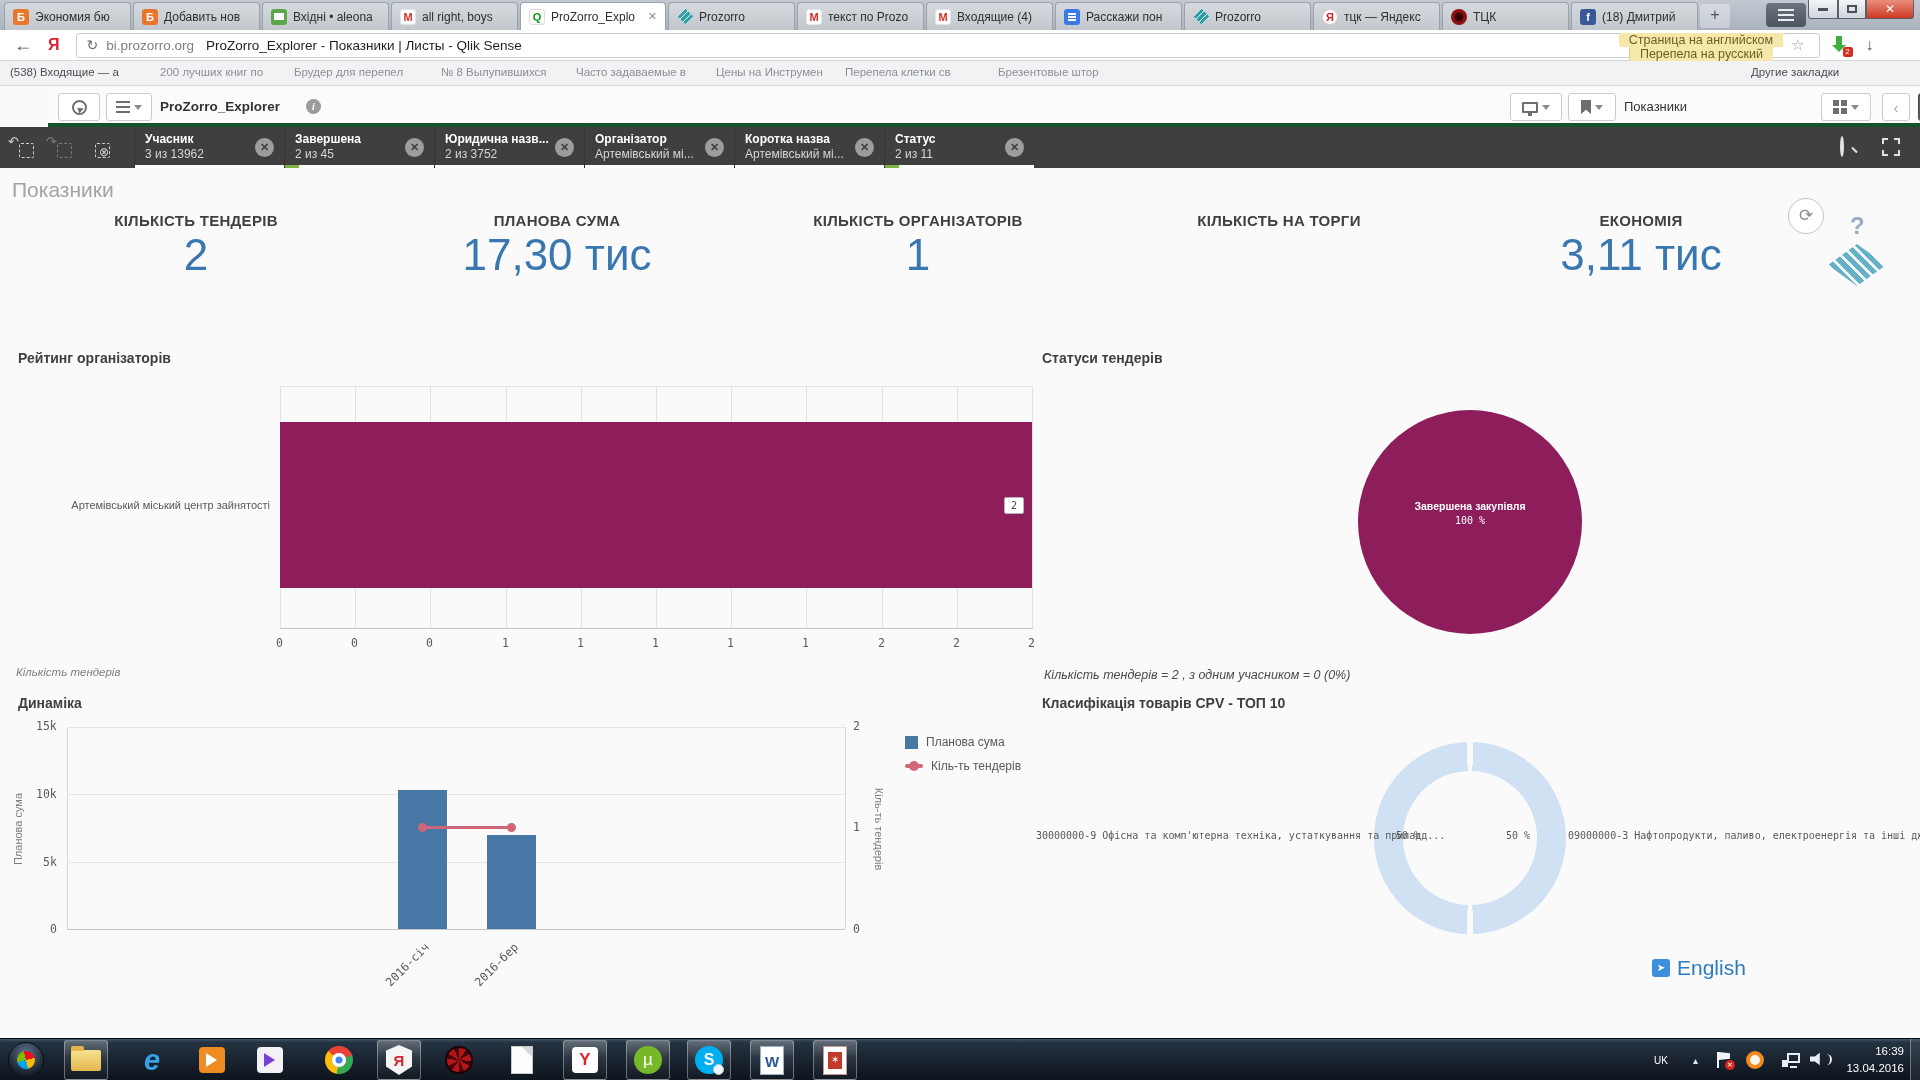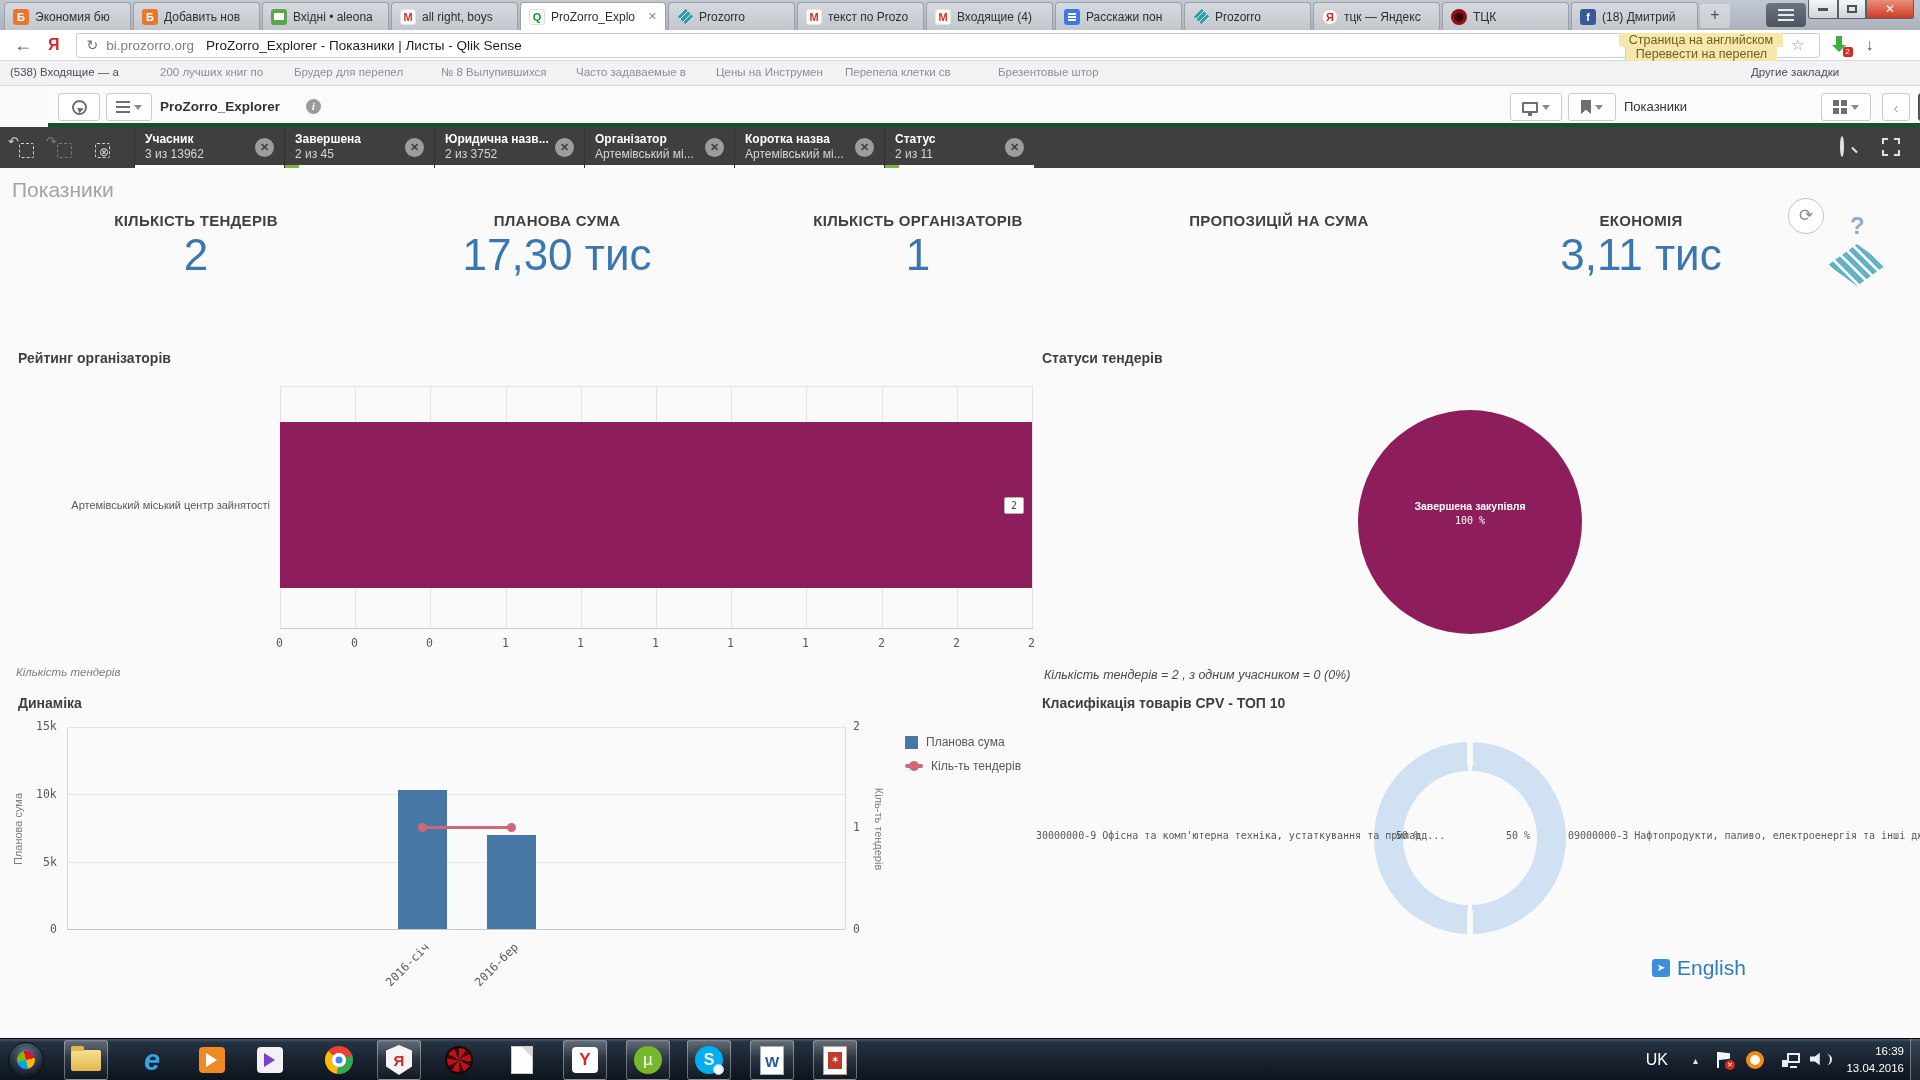--- a/index.html
+++ b/index.html
@@ -228,21 +228,21 @@
         font-weight:bold; font-size:16px; text-align:center; line-height:28px; }
   .ic-skype:after { content:""; position:absolute; right:-1px; bottom:-1px; width:9px; height:9px; border-radius:50%;
         background:#eef7fb; border:1px solid #bcd; }
   .ic-word { position:relative; width:24px; height:29px; background:#fff; border:1px solid #9fb0cc; color:#2b579a;
         font-weight:bold; font-size:15px; text-align:center; line-height:29px; }
   .ic-off { position:relative; width:24px; height:29px; background:#fff; border:1px solid #c99; }
   .ic-off:before { content:""; position:absolute; left:4px; top:5px; width:14px; height:17px; background:#c0392b; }
   .ic-off:after { content:"✶"; position:absolute; left:7px; top:7px; color:#fff; font-size:10px; }
   .tray { position:absolute; right:0; top:0; height:42px; color:#fff; }
   .tray-item { position:absolute; top:0; height:42px; display:flex; align-items:center; }
-  .lang { font-size:16px;margin-left:15px; }
+  .lang { font-size:10px;margin-left:15px; }
   .hid-arrow { font-size:10px; color:#dfe6ee; }
   .flagic { position:relative; width:16px; height:18px; }
   .flagic .pole { position:absolute; left:1px; top:1px; width:2px; height:16px; background:#f2f5f8; }
   .flagic .cloth { position:absolute; left:3px; top:1px; width:11px; height:8px; background:#f2f5f8;
         clip-path:polygon(0 0,100% 15%,100% 85%,0 100%); }
   .flagic .err { position:absolute; right:-3px; bottom:-1px; width:10px; height:10px; border-radius:50%;
         background:#d7281c; color:#fff; font-size:7px; line-height:10px; text-align:center; }
   .avast { width:18px; height:18px; border-radius:50%; border:4px solid #f28a1e; background:#fff7ea; }
   .netic { position:relative; width:18px; height:14px; }
   .netic .scr { position:absolute; right:0; top:0; width:13px; height:10px; border:2px solid #e8eef4; }
@@ -335,21 +335,21 @@
 
   <div class="addressbar">
     <span class="nav-back">←</span>
     <span class="ya-logo">Я</span>
     <div class="urlfield">
       <span class="reload">↻</span>
       <span class="url">bi.prozorro.org</span>
       <span class="ptitle">ProZorro_Explorer - Показники | Листы - Qlik Sense</span>
       <div class="tr-group">
         <div class="tr-chip first">Страница на английском</div>
-        <div class="tr-chip">Перевести на перепел</div>
+        <div class="tr-chip">Перепела на русский</div>
         <div class="tr-chip tr-caret">▾</div>
         <div class="tr-chip tr-x">✕</div>
       </div>
       <span class="star">☆</span>
     </div>
     <div class="dl-group">
       <div class="dl">
         <div class="arrow"></div>
         <div class="badge">2</div>
       </div>
@@ -470,21 +470,21 @@
       </div>
     <div class="kpi" style="left:367px">
         <div class="lb">ПЛАНОВА СУМА</div>
         <div class="vv">17,30 тис</div>
       </div>
     <div class="kpi" style="left:728px">
         <div class="lb">КІЛЬКІСТЬ ОРГАНІЗАТОРІВ</div>
         <div class="vv">1</div>
       </div>
     <div class="kpi" style="left:1089px">
-        <div class="lb">ПРОПОЗИЦІЙ НА СУМА</div>
+        <div class="lb">КІЛЬКІСТЬ НА ТОРГИ</div>
       </div>
     <div class="kpi" style="left:1451px">
         <div class="lb">ЕКОНОМІЯ</div>
         <div class="vv">3,11 тис</div>
       </div>
 
     <div class="cyclebtn">⟳</div>
     <div class="help-q">?</div>
     <div class="qlogo"></div>
 

